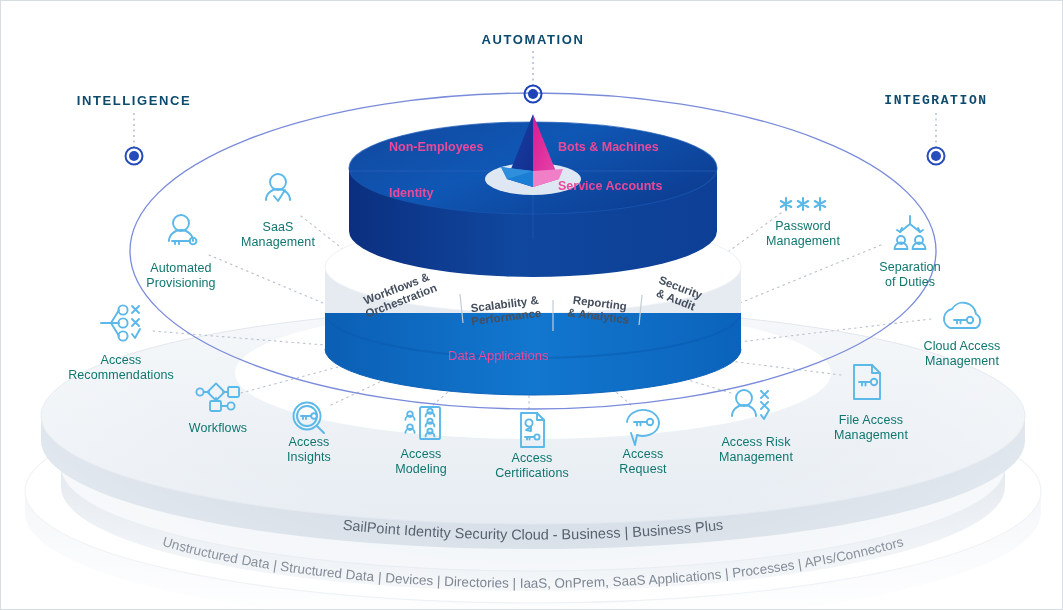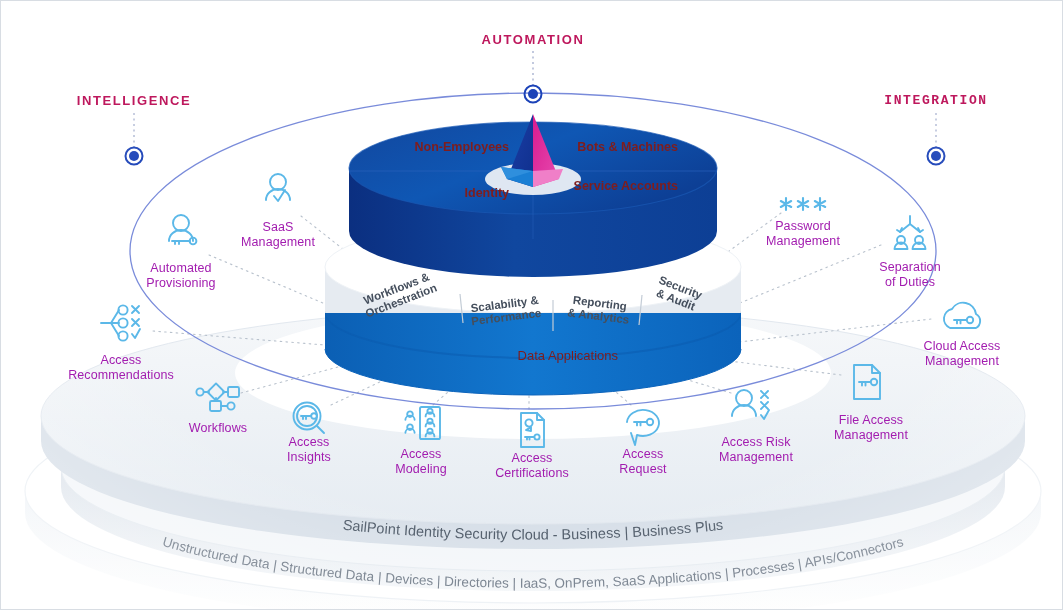--- a/index.html
+++ b/index.html
@@ -3,27 +3,27 @@
 <meta charset="utf-8">
 <style>
   html,body{margin:0;padding:0;background:#fff;}
   body{font-family:"Liberation Sans",sans-serif;}
   #stage{
     position:relative;width:1063px;height:610px;overflow:hidden;
     background:#ffffff;border:1px solid #d8dde3;box-sizing:border-box;
   }
   #bgsvg,#fgsvg{position:absolute;left:0;top:0;width:1063px;height:610px;}
   #fgsvg{pointer-events:none;}
-  .lbl{position:absolute;text-align:center;color:#a21caf;line-height:1.18;}
+  .lbl{position:absolute;text-align:center;color:#0f766e;line-height:1.18;}
   .icon-lbl{font-size:12.5px;font-weight:400;letter-spacing:.1px;}
   .orb-lbl{
-    position:absolute;color:#be185d;font-weight:700;font-size:13px;
+    position:absolute;color:#0c4a6e;font-weight:700;font-size:13px;
     letter-spacing:1.6px;text-align:center;white-space:nowrap;
   }
-  .core-lbl{position:absolute;color:#7f1d1d;text-align:right;line-height:1.15;}
+  .core-lbl{position:absolute;color:#ec4899;text-align:left;line-height:1.15;}
   .seg{font-size:12.5px;font-weight:600;}
   .core-title{font-size:15.5px;font-weight:700;}
   .di{font-size:13px;font-weight:500;}
   .mid-lbl{
     position:absolute;color:#454f5d;font-size:11.5px;font-weight:600;
     text-align:center;line-height:1.14;white-space:nowrap;
   }
   .bandtxt{fill:#5f6b7a;font-family:"Liberation Sans",sans-serif;}
   .bandtxt-b{fill:#4c5866;font-family:"Liberation Sans",sans-serif;}
 </style>

